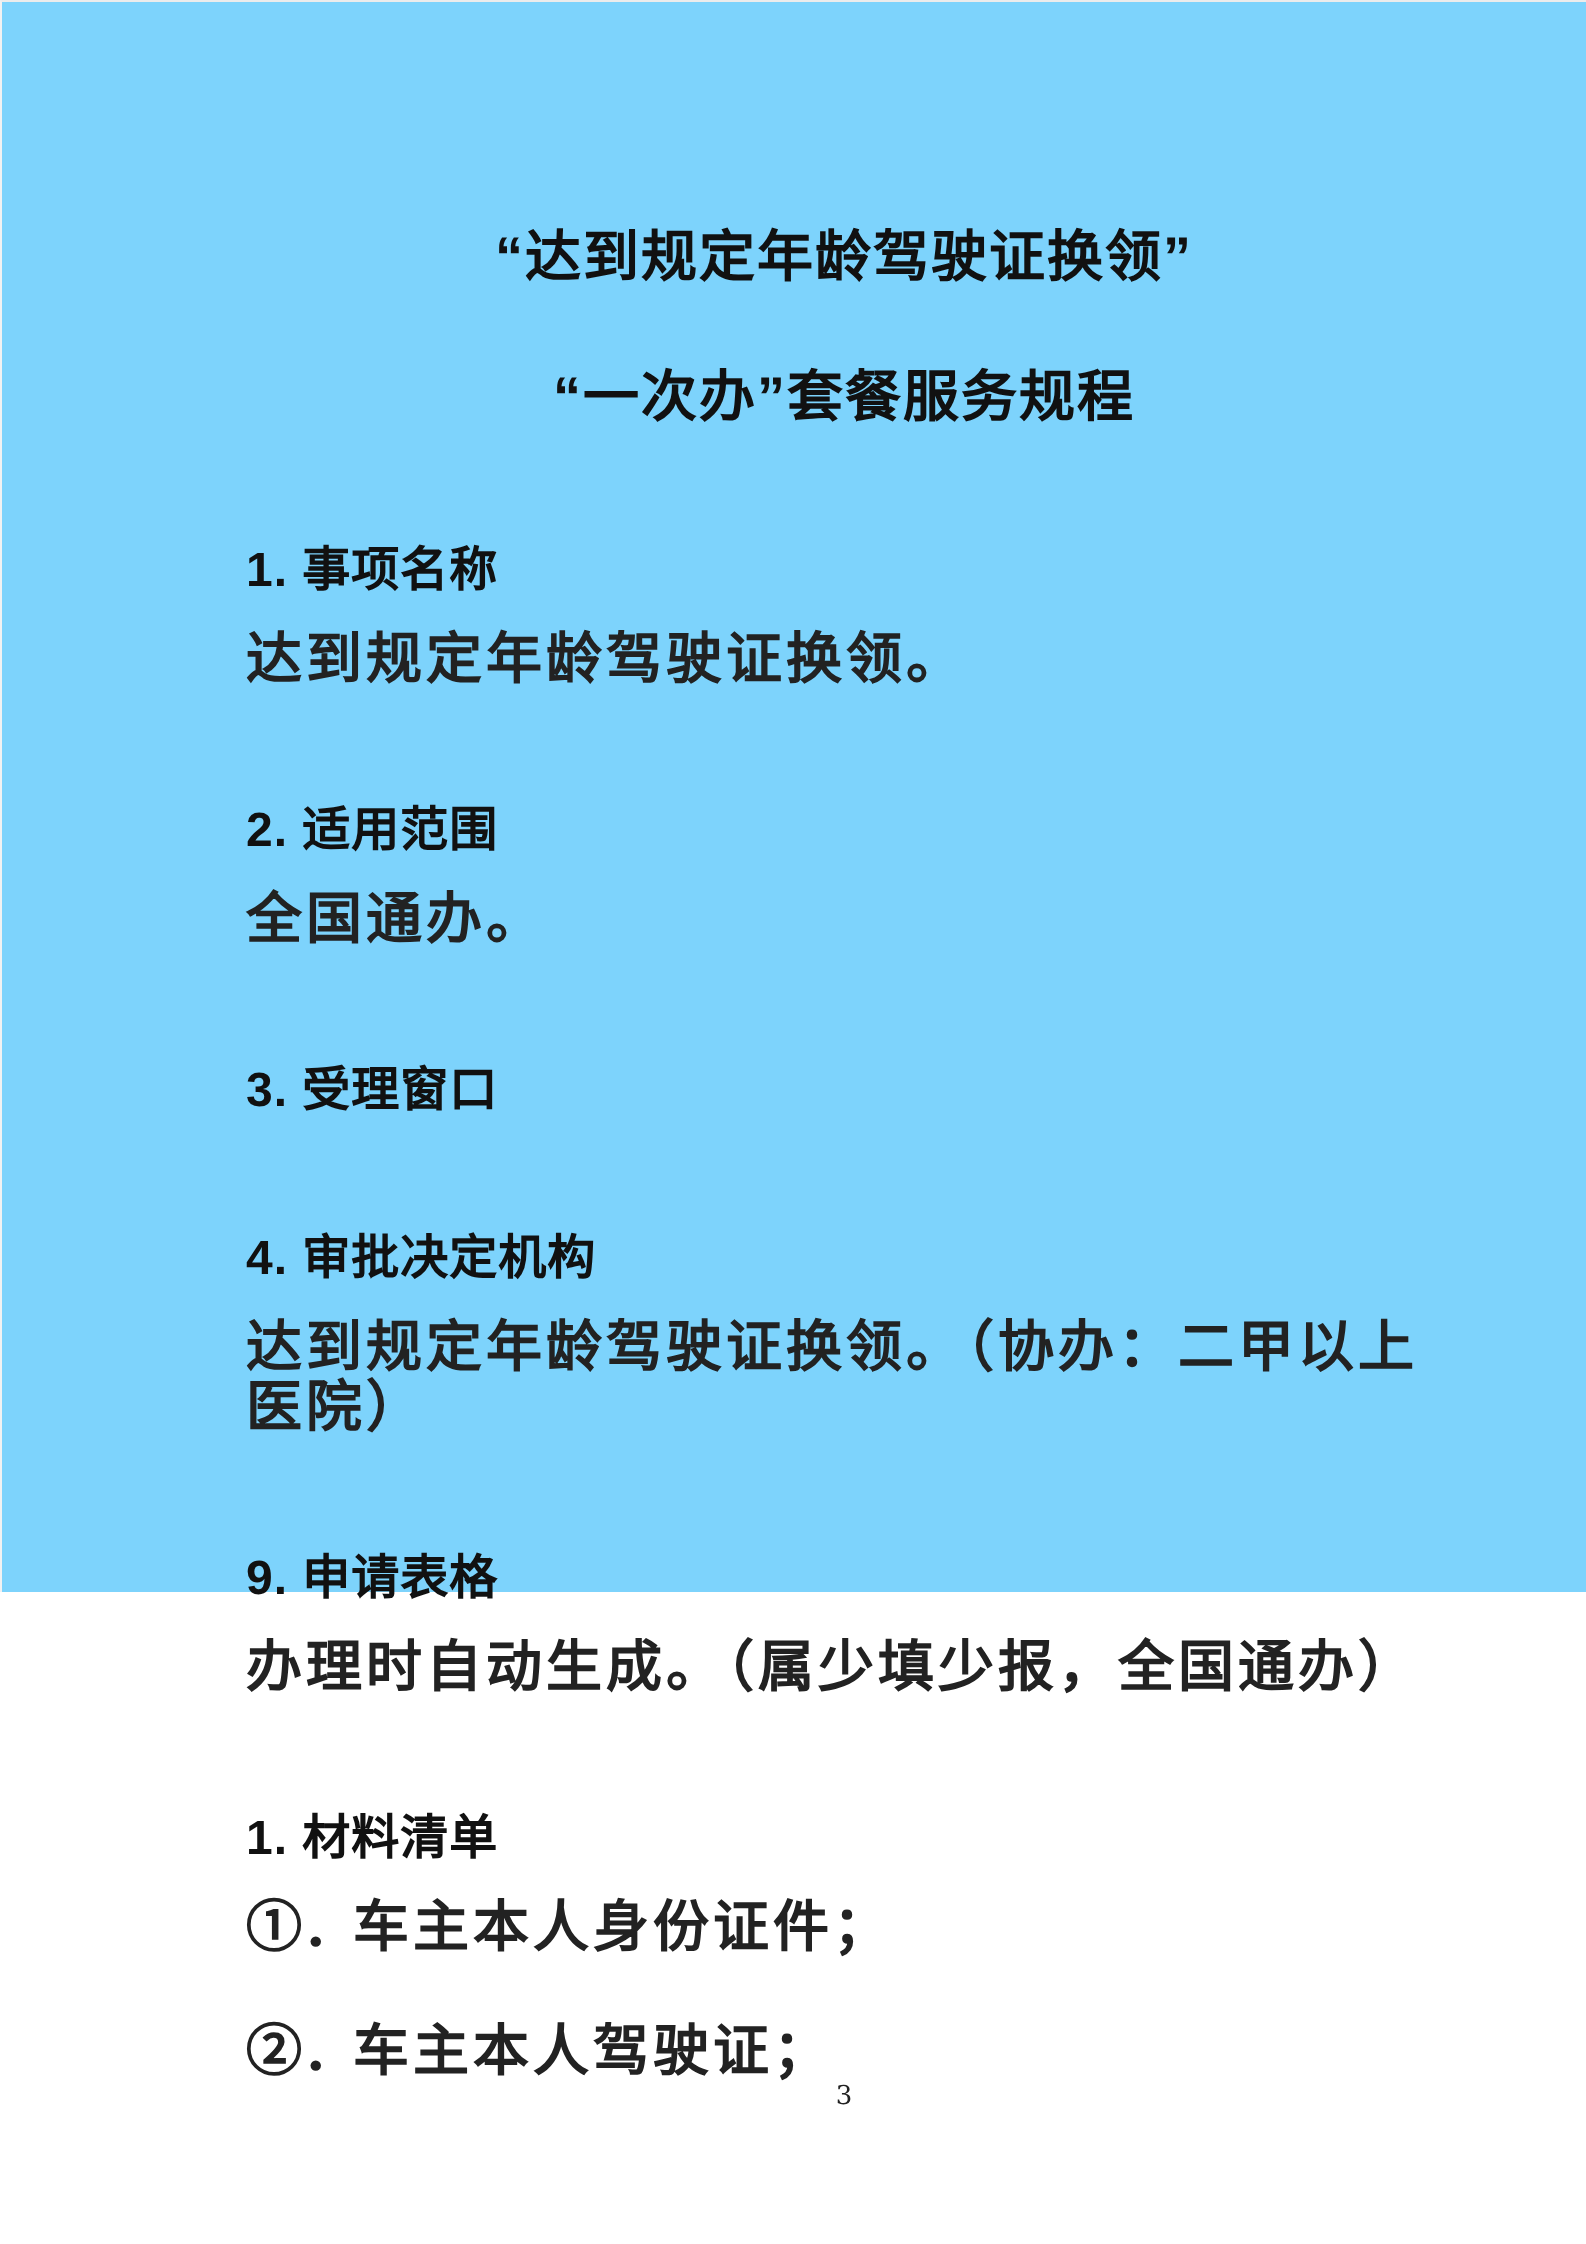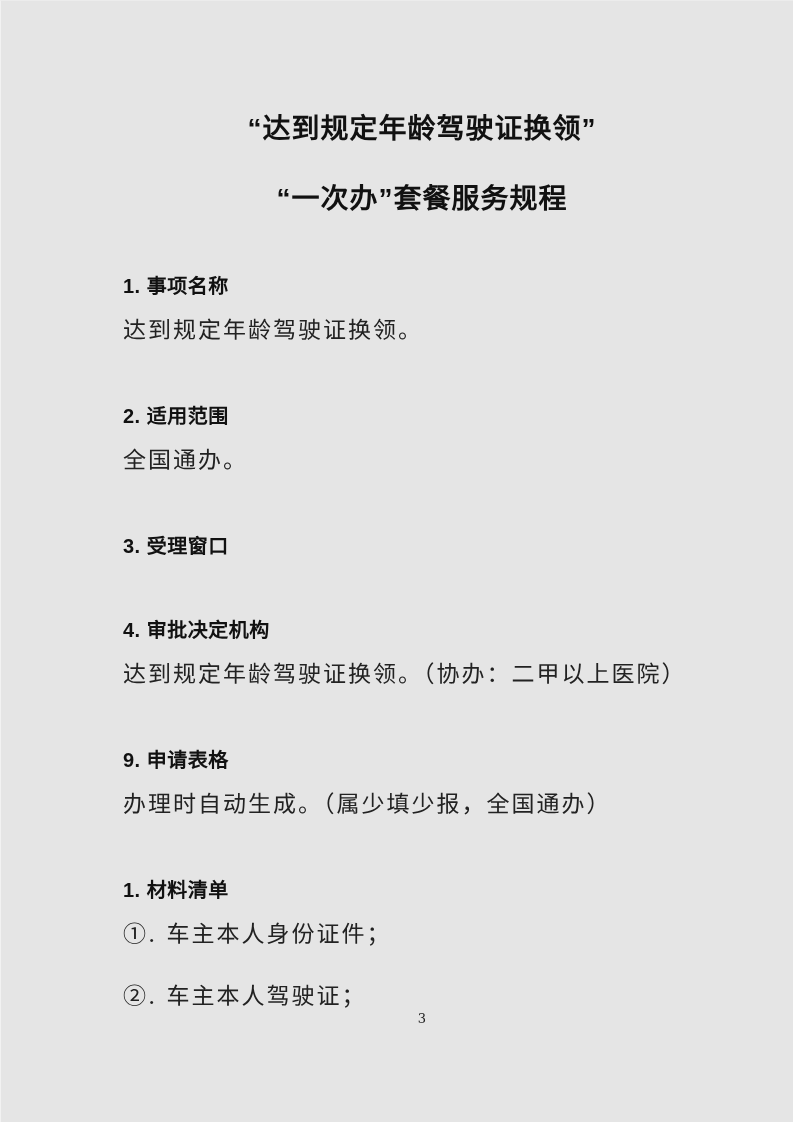--- a/index.html
+++ b/index.html
@@ -7,51 +7,51 @@
   body {
     width: 793px;
     height: 1122px;
     position: relative;
     font-family: "Liberation Sans", sans-serif;
     color: #1a1a1a;
     overflow: hidden;
   }
   .page {
     width: 793px;
-    height: 1122px;
-    background: #e5e5e5;
+    height: 796px;
+    background: #7dd3fc;
     border-top: 1px solid #ececec;
     border-left: 1px solid #f2f2f2;
     padding: 0 72px 0 122px;
   }
   .doc-title {
     text-align: center;
     font-weight: bold;
     font-size: 28px;
     line-height: 32px;
     letter-spacing: 1px;
     color: #111;
     font-family: "Liberation Sans", "DejaVu Sans", sans-serif;
   }
   .doc-title.line1 { padding-top: 112px; }
   .doc-title.line2 { margin-top: 38px; }
   .section { margin-top: 58px; }
   .section-heading {
-    font-size: 20px;
+    font-size: 24px;
     line-height: 26px;
     font-weight: bold;
     color: #111;
     letter-spacing: 0.5px;
     font-family: "Liberation Sans", "DejaVu Sans", sans-serif;
   }
   .section-body {
     margin-top: 16px;
-    font-size: 23px;
+    font-size: 28px;
     line-height: 30px;
-    font-weight: normal;
+    font-weight: bold;
     color: #222;
     letter-spacing: 2px;
     font-family: "DejaVu Serif", "Liberation Serif", serif;
   }
   .section.last .section-body { }
   .section.last .section-body + .section-body { margin-top: 32px; }
   .page-footer {
     text-align: center;
     margin-top: 0px;
     font-size: 13px;

